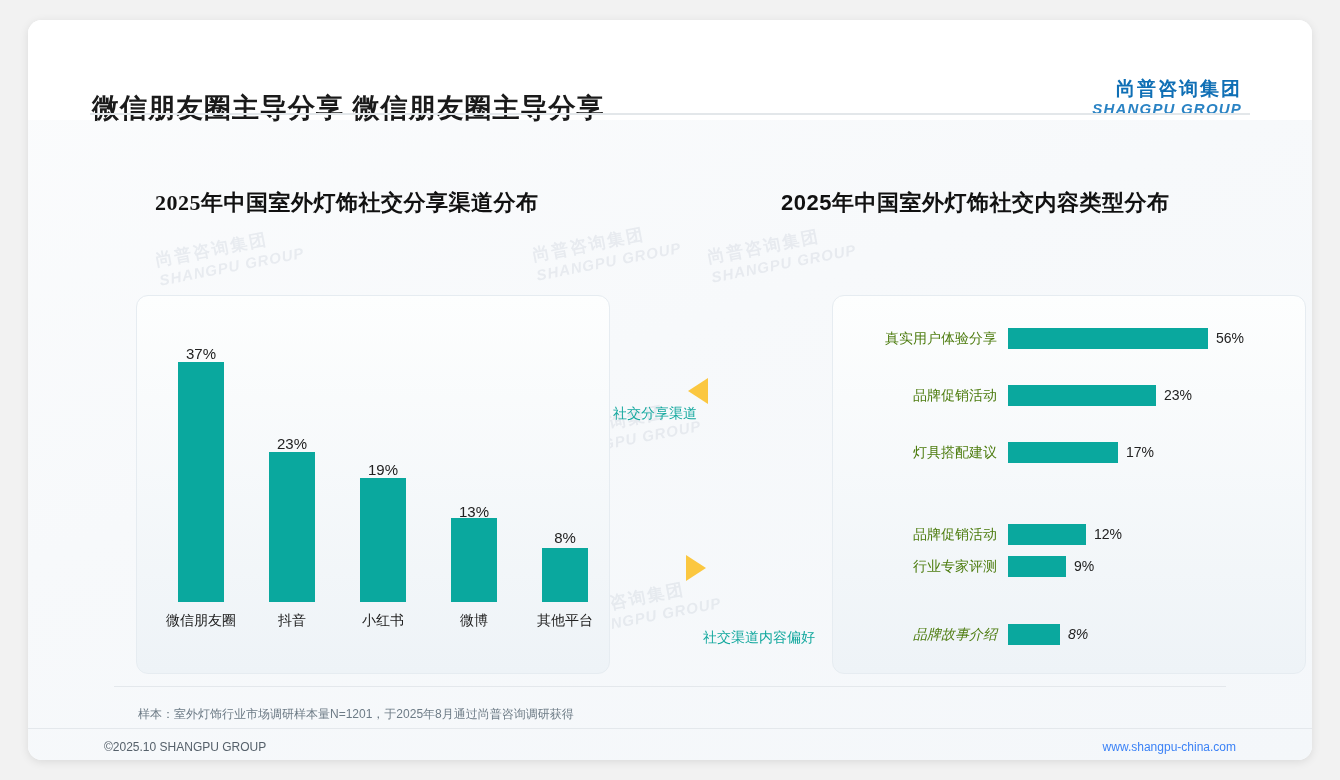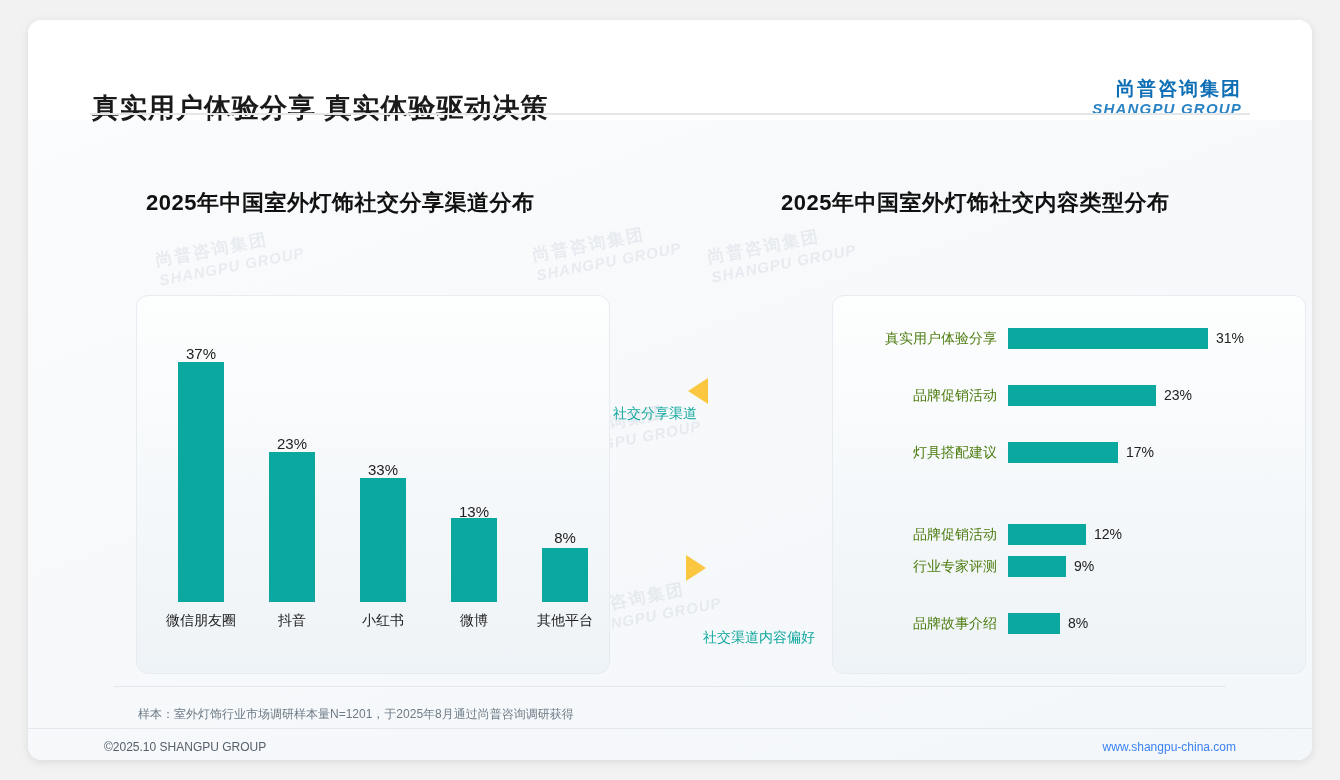--- a/index.html
+++ b/index.html
@@ -103,21 +103,21 @@
   .panel-right { left: 804px;  top: 275px; width: 472px; height: 377px; }
 
   .chart-heading {
     position: absolute;
     font-size: 22px;
     font-weight: bold;
     color: #111111;
     white-space: nowrap;
     letter-spacing: 0.5px;
   }
-  .heading-left  { left: 118px; top: 168px; }
+  .heading-left  { left: 127px; top: 168px; font-family: Liberation Serif, serif; }
   .heading-right { left: 753px; top: 168px; }
 
   
   .bars-area {
     position: absolute;
     left: 108px;
     top: 290px;
     width: 480px;
     height: 320px;
     text-decoration: underline;
@@ -308,21 +308,21 @@
     <div class="wm" style="left:545px; top:565px;">
       <div class="l1">尚普咨询集团</div>
       <div class="l2">SHANGPU GROUP</div>
     </div>
     <div class="wm" style="left:920px; top:578px;">
       <div class="l1">尚普咨询集团</div>
       <div class="l2">SHANGPU GROUP</div>
     </div>
 
     <div class="header">
-      <div class="slide-title">真实用户体验分享 真实体验驱动决策</div>
+      <div class="slide-title">微信朋友圈主导分享 微信朋友圈主导分享</div>
       <div class="logo">
         <div class="logo-cn">尚普咨询集团</div>
         <div class="logo-en">SHANGPU GROUP</div>
       </div>
       <div class="header-rule"></div>
     </div>
 
     <div class="chart-heading heading-left">2025年中国室外灯饰社交分享渠道分布</div>
     <div class="chart-heading heading-right">2025年中国室外灯饰社交内容类型分布</div>
 
@@ -338,21 +338,21 @@
         <div class="cat">微信朋友圈</div>
       </div>
 
       <div class="col" style="left:133px;">
         <div class="val" style="bottom:178px;">23%</div>
         <div class="bar" style="height:150px;"></div>
         <div class="cat">抖音</div>
       </div>
 
       <div class="col" style="left:224px;">
-        <div class="val" style="bottom:152px;">33%</div>
+        <div class="val" style="bottom:152px;">19%</div>
         <div class="bar" style="height:124px;"></div>
         <div class="cat">小红书</div>
       </div>
 
       <div class="col" style="left:315px;">
         <div class="val" style="bottom:110px;">13%</div>
         <div class="bar" style="height:84px;"></div>
         <div class="cat">微博</div>
       </div>
 
@@ -365,21 +365,21 @@
 
     <div class="tri tri-left"></div>
     <div class="anno anno-1">社交分享渠道</div>
     <div class="tri tri-right"></div>
     <div class="anno anno-2">社交渠道内容偏好</div>
 
     <div class="hbars">
       <div class="hrow" style="top:14px;">
         <div class="lab">真实用户体验分享</div>
         <div class="hbar" style="width:200px;"></div>
-        <div class="hval" style="left:384px;">31%</div>
+        <div class="hval" style="left:384px;">56%</div>
       </div>
       <div class="hrow" style="top:71px;">
         <div class="lab">品牌促销活动</div>
         <div class="hbar" style="width:148px;"></div>
         <div class="hval" style="left:332px;">23%</div>
       </div>
       <div class="hrow" style="top:128px;">
         <div class="lab">灯具搭配建议</div>
         <div class="hbar" style="width:110px;"></div>
         <div class="hval" style="left:294px;">17%</div>
@@ -387,21 +387,21 @@
       <div class="hrow" style="top:185px;margin-top:25px;">
         <div class="lab">品牌促销活动</div>
         <div class="hbar" style="width:78px;"></div>
         <div class="hval" style="left:262px;">12%</div>
       </div>
       <div class="hrow" style="top:242px;">
         <div class="lab">行业专家评测</div>
         <div class="hbar" style="width:58px;"></div>
         <div class="hval" style="left:242px;">9%</div>
       </div>
-      <div class="hrow" style="top:299px;">
+      <div class="hrow" style="top:310px;font-style:italic;">
         <div class="lab">品牌故事介绍</div>
         <div class="hbar" style="width:52px;"></div>
         <div class="hval" style="left:236px;">8%</div>
       </div>
     </div>
 
     <div class="note-rule"></div>
     <div class="note">样本：室外灯饰行业市场调研样本量N=1201，于2025年8月通过尚普咨询调研获得</div>
 
     <div class="footer-rule"></div>

